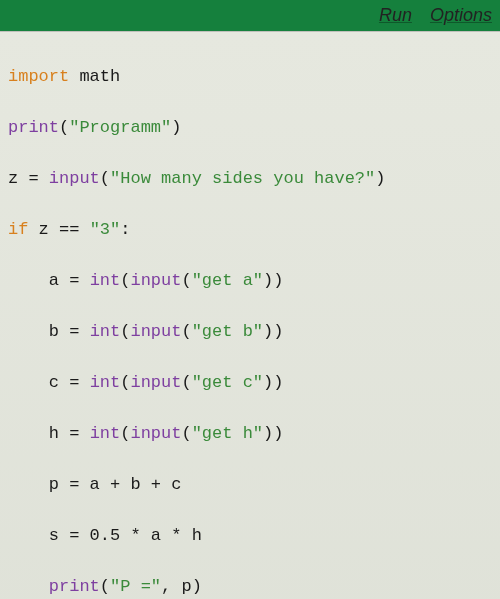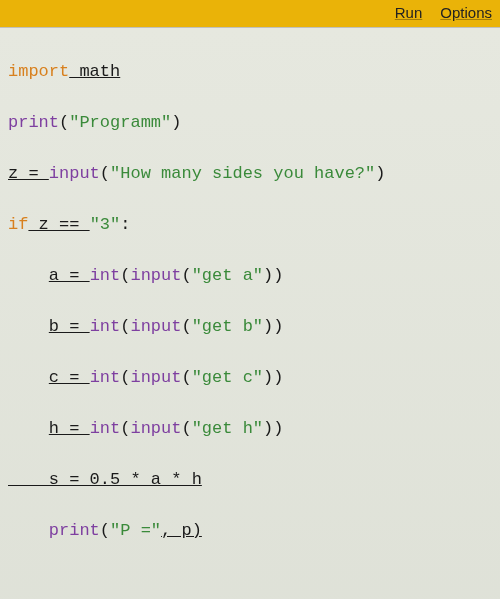--- a/index.html
+++ b/index.html
@@ -14,62 +14,64 @@
       font-family: "Courier New", Courier, monospace;
       font-size: 17px;
       line-height: 1.5;
       overflow: hidden;
     }
     .menubar {
       display: flex;
       justify-content: flex-end;
       gap: 18px;
       padding: 2px 8px;
-      background: #eab308;
+      background: #15803d;
       border-bottom: 1px solid #c0c0bb;
       font-family: Arial, sans-serif;
-      font-size: 15px;
+      font-size: 18px;
       color: #222;
+      font-style: italic;
     }
     .menubar span {
       text-decoration: underline;
       text-decoration-color: rgba(0,0,0,0.3);
     }
     .editor {
       padding: 6px 8px 8px 8px;
       background: linear-gradient(180deg, #e6e8df 0%, #dcdfd5 100%);
       white-space: pre;
       color: #1a1a1a;
     }
     .line {
       display: block;
     }
     .kw   { color: #d8801e; text-align: center; }     
     .builtin { color: #7e3fa0; text-align: center; }  
     .str  { color: #3a8a3a; }     
     .op   { color: #1a1a1a; }
-    .ident{ color: #1a1a1a; text-decoration: underline; }
+    .ident{ color: #1a1a1a; }
   </style>
 </head>
 <body>
 
 <div class="menubar">
   <span>Run</span>
   <span>Options</span>
 </div>
 
 <div class="editor">
 <span class="line"><span class="kw">import</span><span class="ident"> math</span></span>
 <span class="line"><span class="builtin">print</span><span class="op">(</span><span class="str">"Programm"</span><span class="op">)</span></span>
 <span class="line"><span class="ident">z = </span><span class="builtin">input</span><span class="op">(</span><span class="str">"How many sides you have?"</span><span class="op">)</span></span>
 <span class="line"><span class="kw">if</span><span class="ident"> z == </span><span class="str">"3"</span><span class="op">:</span></span>
 <span class="line"><span>    </span><span class="ident">a = </span><span class="builtin">int</span><span class="op">(</span><span class="builtin">input</span><span class="op">(</span><span class="str">"get a"</span><span class="op">))</span></span>
 <span class="line"><span>    </span><span class="ident">b = </span><span class="builtin">int</span><span class="op">(</span><span class="builtin">input</span><span class="op">(</span><span class="str">"get b"</span><span class="op">))</span></span>
 <span class="line"><span>    </span><span class="ident">c = </span><span class="builtin">int</span><span class="op">(</span><span class="builtin">input</span><span class="op">(</span><span class="str">"get c"</span><span class="op">))</span></span>
 <span class="line"><span>    </span><span class="ident">h = </span><span class="builtin">int</span><span class="op">(</span><span class="builtin">input</span><span class="op">(</span><span class="str">"get h"</span><span class="op">))</span></span>
+<span class="line"><span class="ident">    p = a + b + c</span></span>
 <span class="line"><span class="ident">    s = 0.5 * a * h</span></span>
 <span class="line"><span>    </span><span class="builtin">print</span><span class="op">(</span><span class="str">"P ="</span><span class="ident">, p)</span></span>
 
 
 
 
 
 
 
 

